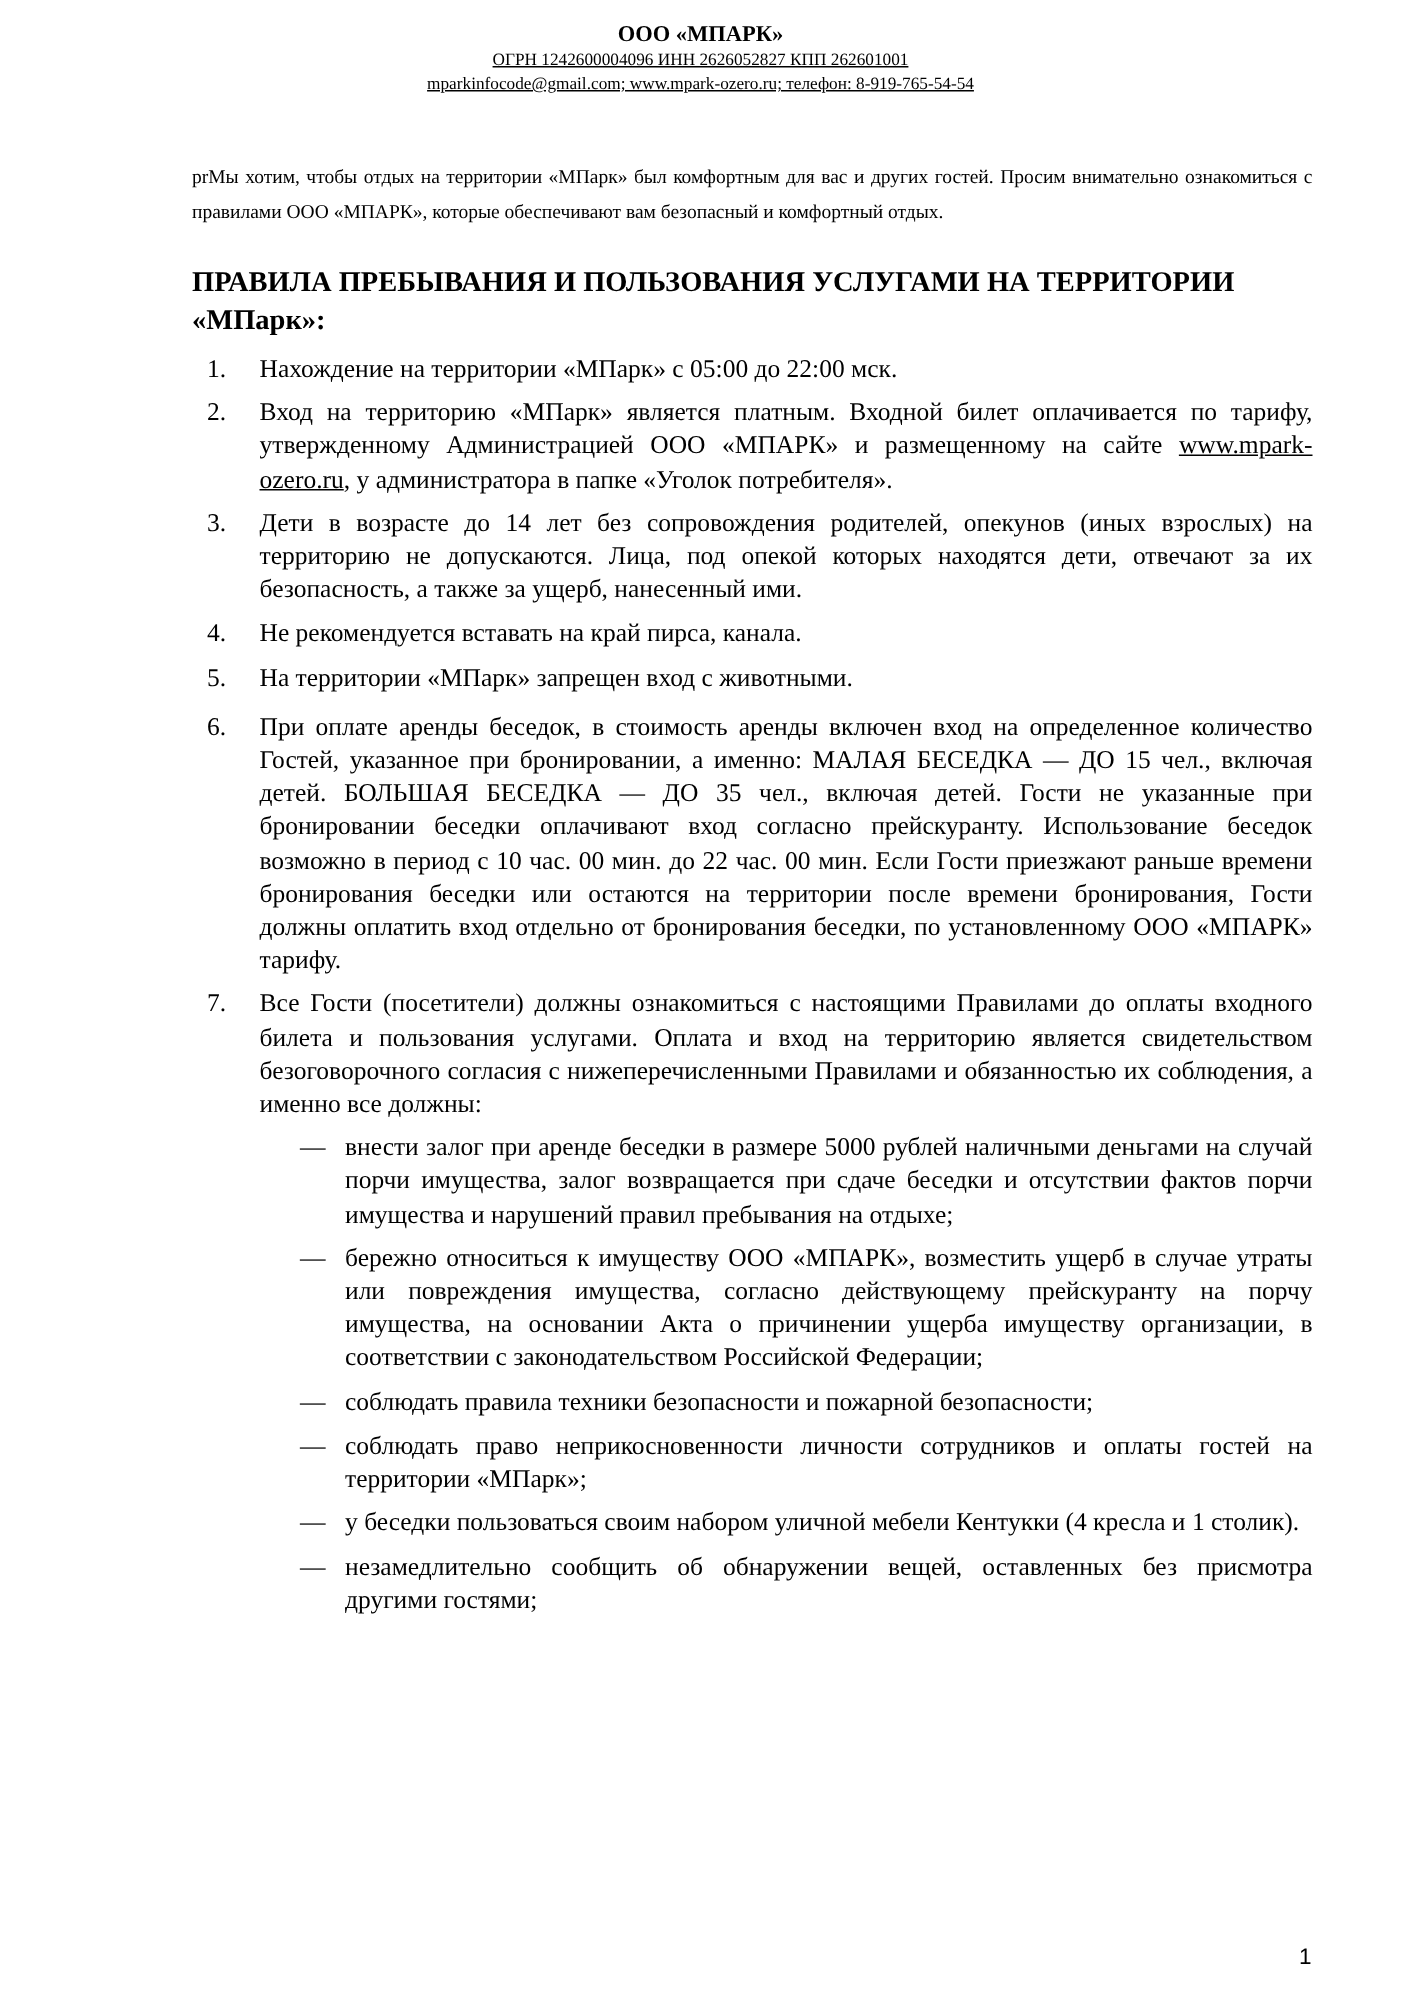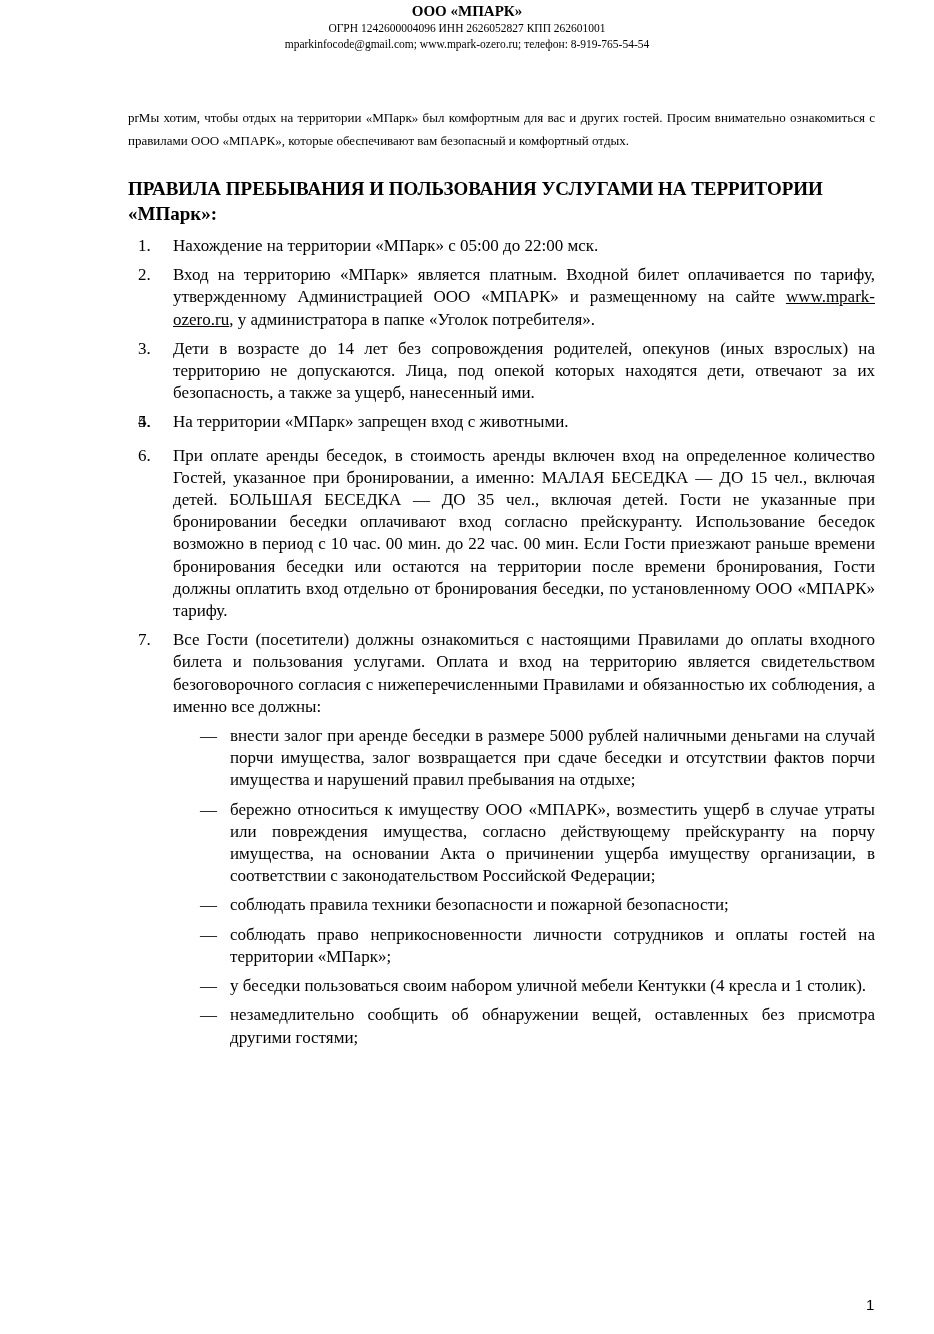--- a/index.html
+++ b/index.html
@@ -1,23 +1,23 @@
 <!DOCTYPE html>
 <html><head>
   <meta charset="utf-8">
   <style>
     html, body { margin: 0; padding: 0; background: #ffffff; }
     body {
       width: 934px; height: 1334px; position: relative; overflow: hidden;
       font-family: "Liberation Serif", "DejaVu Serif", serif;
       color: #000;
     }
-    .header { position: absolute; top: 2px; left: 0; width: 934px; text-align: center; }
+    .header { position: absolute; top: 14px; left: 0; width: 934px; text-align: center; }
     .header .org { font-weight: bold; font-size: 15px; line-height: 18px; }
-    .header .line { font-size: 11.5px; line-height: 16px; }
+    .header .line { font-size: 11.5px; line-height: 16px; text-decoration: underline; }
     .intro {
       position: absolute; left: 128px; top: 91px; width: 747px;
       font-size: 13px; line-height: 22.5px; text-align: justify; margin-top: 16px;
     }
     .title {
       position: absolute; left: 128px; top: 176px; width: 747px; 
       font-weight: bold; font-size: 19px; line-height: 25px;
     }
     .rules { position: absolute; left: 128px; top: 235px; width: 747px; font-size: 17px; line-height: 22.2px; }
     .item { position: relative; padding-left: 45px; text-align: justify; margin-bottom: 7px; }
@@ -48,20 +48,21 @@
   <div class="item">
     <span class="num">2.</span>
     <span>Вход на территорию «МПарк» является платным. Входной билет оплачивается по тарифу, утвержденному Администрацией ООО «МПАРК» и размещенному на сайте </span><a class="link">www.mpark-ozero.ru</a><span>, у администратора в папке «Уголок потребителя».</span>
   </div>
   <div class="item">
     <span class="num">3.</span>
     <span>Дети в возрасте до 14 лет без сопровождения родителей, опекунов (иных взрослых) на территорию не допускаются. Лица, под опекой которых находятся дети, отвечают за их безопасность, а также за ущерб, нанесенный ими.</span>
   </div>
   <div class="item">
     <span class="num">4.</span>
+    <span>Не рекомендуется вставать на край пирса, канала.</span>
   </div>
   <div class="item" style="margin-bottom:11px;">
     <span class="num">5.</span>
     <span>На территории «МПарк» запрещен вход с животными.</span>
   </div>
   <div class="item">
     <span class="num">6.</span>
     <span>При оплате аренды беседок, в стоимость аренды включен вход на определенное количество Гостей, указанное при бронировании, а именно: МАЛАЯ БЕСЕДКА — ДО 15 чел., включая детей. БОЛЬШАЯ БЕСЕДКА — ДО 35 чел., включая детей. Гости не указанные при бронировании беседки оплачивают вход согласно прейскуранту. Использование беседок возможно в период с 10 час. 00 мин. до 22 час. 00 мин. Если Гости приезжают раньше времени бронирования беседки или остаются на территории после времени бронирования, Гости должны оплатить вход отдельно от бронирования беседки, по установленному ООО «МПАРК» тарифу.</span>
   </div>
   <div class="item">

